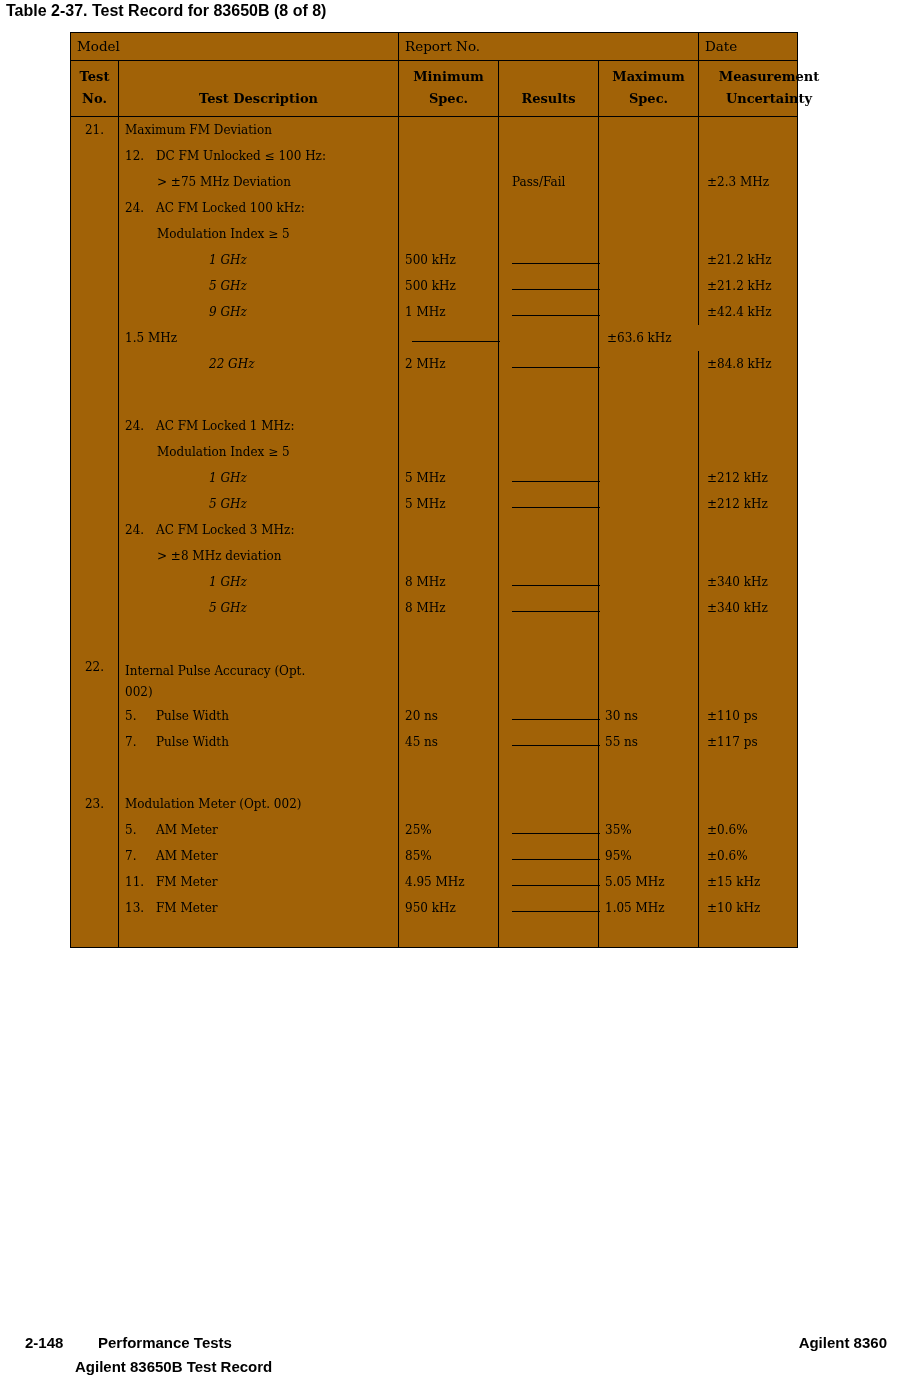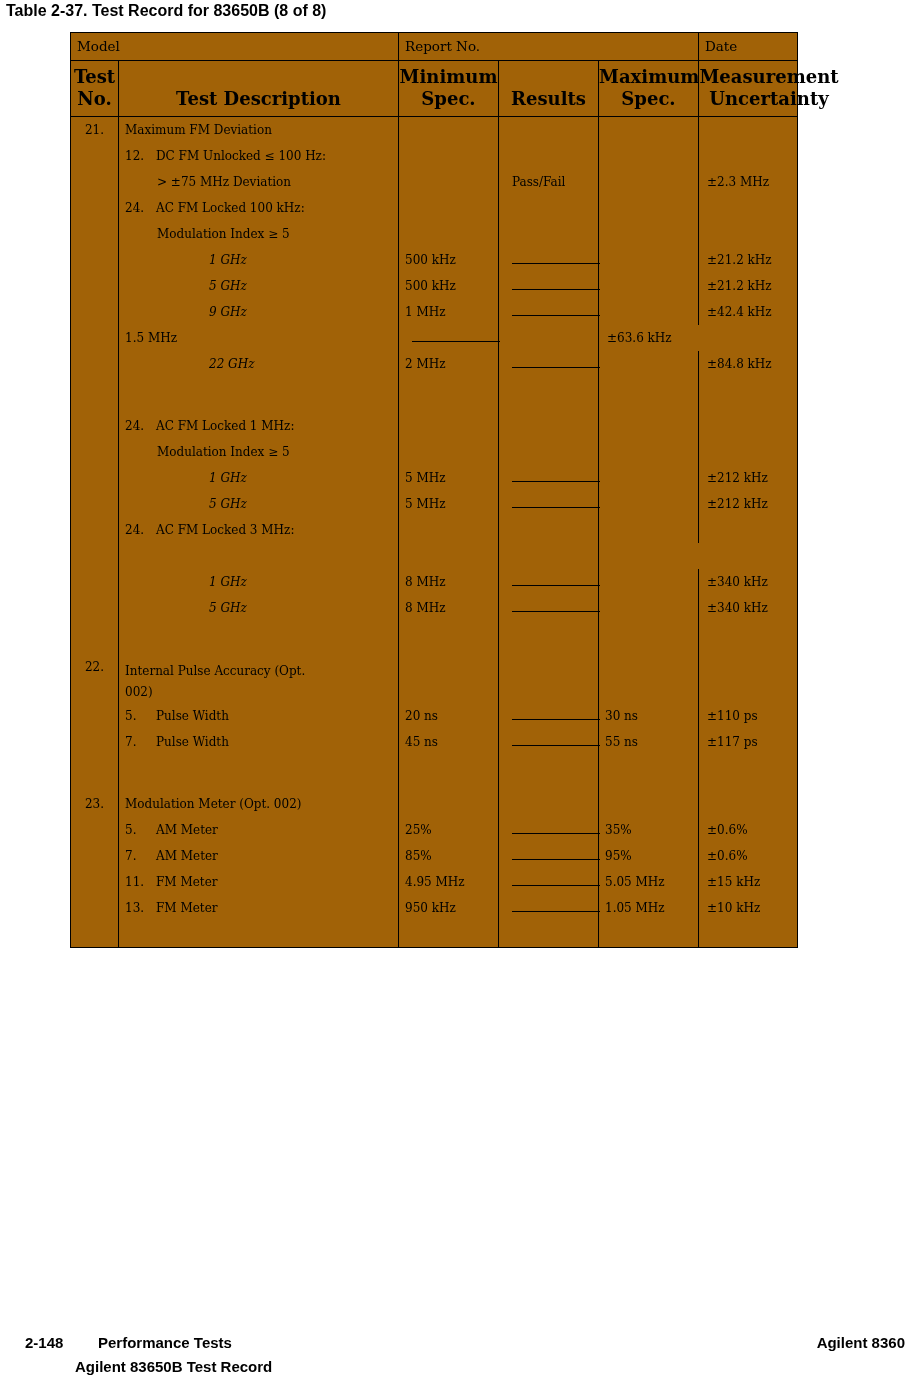--- a/index.html
+++ b/index.html
@@ -20,21 +20,21 @@
   }
   .meta-row {
     display:grid; grid-template-columns:328px 300px 140px;
     height:28px; border-bottom:1px solid #000;
   }
   .mcell { padding:5px 6px 0 6px; font-size:13.5px; border-right:1px solid #000; }
   .meta-row .mcell:last-child { border-right:none; }
   .head-row {
     display:grid; grid-template-columns:48px 280px 100px 100px 100px 140px;
     height:56px; border-bottom:1px solid #000;
-    font-weight:bold; font-size:18px;
+    font-weight:bold; font-size:13px;
   }
   .hcell {
     border-right:1px solid #000; text-align:center;
     padding-top:5px; line-height:22px;
   }
   .head-row .hcell:last-child { border-right:none; }
   .hcell .l1 { min-height:22px; display:block; }
   .tbody { }
   .trow {
     display:grid; grid-template-columns:48px 280px 100px 100px 100px 140px;
@@ -62,21 +62,21 @@
     border-bottom:1px solid #000;
   }
   .page-footer {
     position:absolute; left:0; right:0; top:1332px;
     font-family:"Liberation Sans", sans-serif; font-weight:bold; font-size:15px;
     line-height:21px;
   }
   .fl1 { display:flex; padding-left:2px;margin-left:23px; }
   .fl-num { width:73px; }
   .fl2 { margin-left:75px; margin-top:3px; }
-  .footer-right { position:absolute; right:2px; top:0; }
+  .footer-right { position:absolute; right:20px; top:0; }
 </style>
 </head>
 <body>
 
 <div class="doc-title">Table 2-37. Test Record for 83650B (8 of 8)</div>
 
 <div class="record-table">
   <div class="meta-row">
     <div class="mcell">Model</div>
     <div class="mcell">Report No.</div>
@@ -231,20 +231,21 @@
       <div class="trow">
     <div class="c no"></div>
     <div class="c desc ind1"><span class="sub">24.</span><span class="dtext">AC FM Locked 3 MHz:</span></div>
     <div class="c min"></div>
     <div class="c res"></div>
     <div class="c max"></div>
     <div class="c unc"></div>
   </div>
       <div class="trow">
     <div class="c no"></div>
+    <div class="c desc ind2"><span class="dtext">&gt; ±8 MHz deviation</span></div>
     <div class="c min"></div>
     <div class="c res"></div>
     <div class="c max"></div>
     <div class="c unc"></div>
   </div>
       <div class="trow">
     <div class="c no"></div>
     <div class="c desc ind3"><span class="dtext">1 GHz</span></div>
     <div class="c min">8 MHz</div>
     <div class="c res"><span class="fill-line"></span></div>

